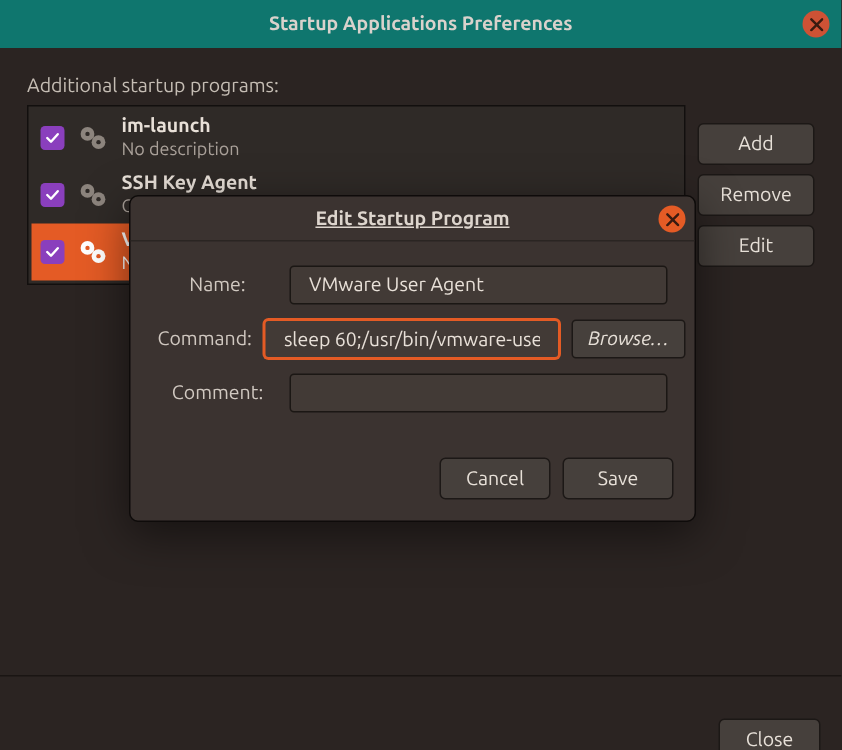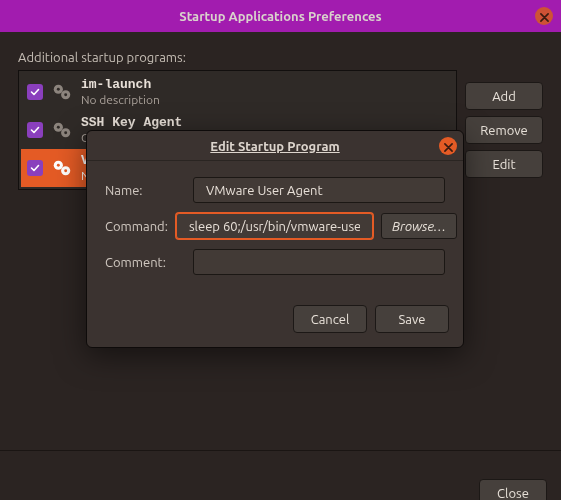--- a/index.html
+++ b/index.html
@@ -1,49 +1,49 @@
 <!DOCTYPE html>
 <html><head>
   <meta charset="utf-8">
   <style>
     * { box-sizing: border-box; margin: 0; padding: 0; font-family: Ubuntu, "Segoe UI", sans-serif; }
     body { width: 561px; height: 500px; background: #2b2422; overflow: hidden; position: relative; }
     
-    .titlebar { height: 32px; background: #a21caf; display: flex; align-items: center; justify-content: center; position: relative; }
+    .titlebar { height: 32px; background: #0f766e; display: flex; align-items: center; justify-content: center; position: relative; }
     .titlebar-title { color: #d9d2cc; font-size: 13px; font-weight: bold; }
     .titlebar-close { position: absolute; right: 8px; width: 18px; height: 18px; border-radius: 50%; background: #ce5235; display: flex; align-items: center; justify-content: center; }
     .titlebar-close svg { width: 9px; height: 9px; }
     
     .main-area { padding: 18px 18px 0 18px; }
     .section-label { color: #c5bdb4; font-size: 13px; margin-bottom: 6px; }
     
     .program-row { display: flex; align-items: center; gap: 8px; }
     .listbox { flex: 1; border: 1px solid #120f0e; background: #2f2a27; padding: 2px; }
     .list-item { display: flex; align-items: center; padding: 4px 6px; gap: 8px; }
     .list-item.selected { background: #e45b25; }
     .chk { width: 16px; height: 16px; border-radius: 3px; background: #8a3fbd; display: flex; align-items: center; justify-content: center; }
     .chk svg { width: 10px; height: 10px; }
     .gears { width: 22px; height: 22px; display:flex; align-items:center; justify-content:center; }
     .gears svg { width: 22px; height: 22px; }
     .item-text { display: flex; flex-direction: column; line-height: 1.2; }
-    .item-name { color: #e8e0d8; font-weight: bold; font-size: 13px; font-family: Liberation Mono, monospace; }
+    .item-name { color: #e8e0d8; font-weight: bold; font-size: 13px; }
     .list-item.selected .item-name, .list-item.selected .item-desc { color: #fff; }
     .item-desc { color: #a9a099; font-size: 12px; }
     .side-buttons { display: flex; flex-direction: column; gap: 6px; width: 78px; justify-content: center; }
     
     .btn { background: #46403c; border: 1px solid #1c1816; color: #e7e0d8; font-size: 13px; padding: 6px 10px; border-radius: 4px; text-align: center; cursor: pointer; }
     
     .dialog { position: absolute; left: 86px; top: 130px; width: 378px; background: #3b3330; border: 1px solid #0e0b0a; border-radius: 6px; box-shadow: 0 8px 30px rgba(0,0,0,.5); }
     .dialog-header { height: 30px; display: flex; align-items: center; justify-content: center; position: relative; border-bottom: 1px solid #2a2522; }
     .dialog-title { color: #ddd5cd; font-weight: bold; font-size: 13px; text-decoration: underline; }
     .dialog-close { position: absolute; right: 6px; width: 18px; height: 18px; border-radius: 50%; background: #e45b25; display:flex;align-items:center;justify-content:center; }
     .dialog-close svg { width:9px;height:9px; }
     .dialog-body { padding: 16px 18px 10px 18px; }
     .form-row { display: flex; align-items: center; margin-bottom: 10px; gap: 8px; }
-    .form-label { width: 80px; color: #d0c8c0; font-size: 13px; text-align: left; }
+    .form-label { width: 80px; color: #d0c8c0; font-size: 13px; text-align: center; }
     .text-input { flex: 1; background: #423a36; border: 1px solid #1b1714; color: #e8e0d8; font-size: 13px; padding: 5px 12px; border-radius: 3px; outline: none; }
     .text-input.focus { border: 1px solid #e45b25; box-shadow: 0 0 0 1px #e45b25; }
     .browse-btn { background: #46403c; border: 1px solid #1c1816; color: #e7e0d8; font-size: 13px; padding: 5px 10px; border-radius: 3px; cursor:pointer;font-style:italic; }
     .dialog-footer { display: flex; justify-content: flex-end; gap: 8px; padding: 10px 14px 14px 14px; }
     .dialog-footer .btn { width: 74px; }
     
     .main-footer { position: absolute; bottom: 0; left: 0; right: 0; height: 50px; border-top: 1px solid #1a1513; display: flex; align-items: center; justify-content: flex-end; padding-right: 14px; background: #2b2422; }
     .main-footer .btn { width: 68px; margin-top: 34px; }
   </style>
 </head>

